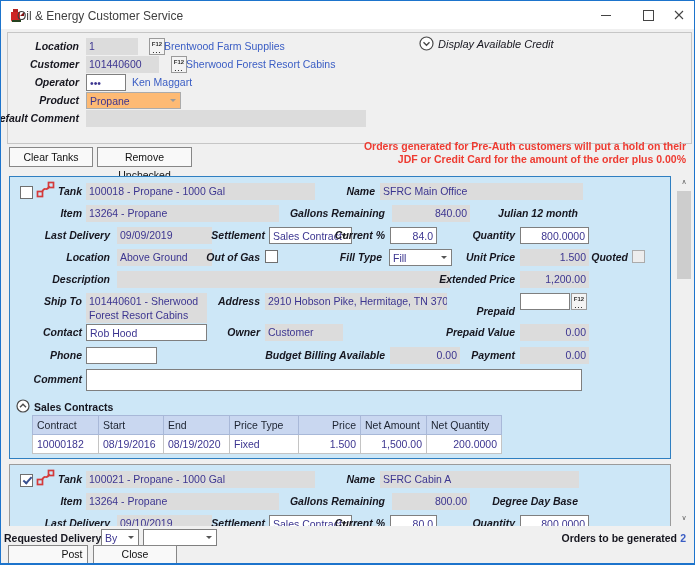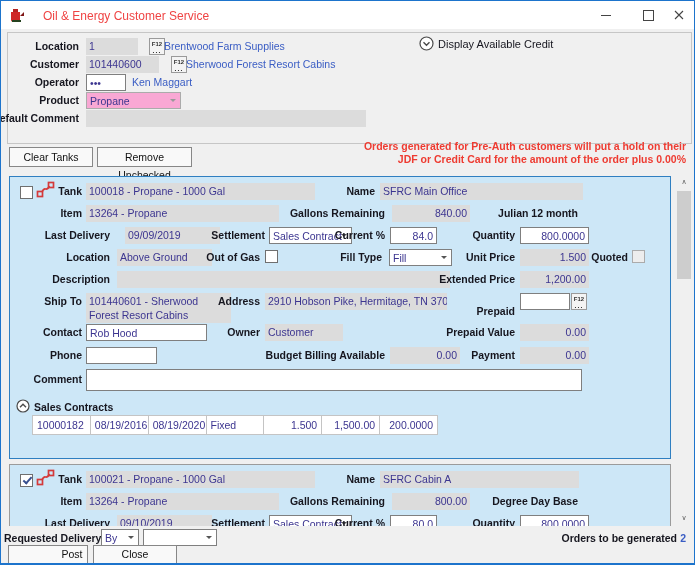--- a/index.html
+++ b/index.html
@@ -1,36 +1,36 @@
 <!DOCTYPE html>
 <html><head>
 <meta charset="utf-8">
 <style>
   html,body{margin:0;padding:0;background:#555;}
   .win{position:relative;width:695px;height:565px;background:#f0f0f0;
        border:1px solid #1d74cc;border-bottom-width:2px;box-sizing:border-box;overflow:hidden;
        font-family:"Liberation Sans","DejaVu Sans",sans-serif;font-size:11px;color:#1a1a24;}
   .titlebar{position:absolute;left:0;top:0;width:100%;height:28px;background:#ffffff;}
-  .title-text{position:absolute;left:42px;top:8px;font-size:12px;color:#ef4444;}
+  .title-text{position:absolute;left:16px;top:8px;font-size:12px;color:#404040;}
   .app-icon{position:absolute;left:8px;top:6px;}
   .wbtn{position:absolute;top:0;width:34px;height:28px;display:flex;align-items:center;justify-content:center;}
   .glyph-min{display:inline-block;width:10px;height:1px;background:#444;}
   .glyph-max{display:inline-block;width:9px;height:9px;border:1px solid #444;}
   .groupbox{position:absolute;left:6px;top:31px;width:683px;height:110px;border:1px solid #c6c6c6;background:#f0f0f0;}
-  .lbl{position:absolute;font-size:10.5px;font-weight:600;color:#16161f;white-space:nowrap;}
+  .lbl{position:absolute;font-size:10.5px;font-weight:600;color:#16161f;white-space:nowrap;font-style:italic;}
   .fld{position:absolute;height:17px;box-sizing:border-box;background:#dcdcdc;color:#3c3590;
        font-size:10.5px;line-height:15px;padding:1px 3px;white-space:nowrap;overflow:hidden;}
   .fld.multi{white-space:normal;line-height:14px;}
   .inp{position:absolute;height:17px;box-sizing:border-box;background:#fff;border:1px solid #7f7f7f;
        color:#3c3590;font-size:10.5px;line-height:14px;padding:1px 3px;white-space:nowrap;overflow:hidden;}
   .num{text-align:right;}
   .dd{position:absolute;height:17px;box-sizing:border-box;background:#fff;border:1px solid #7f7f7f;
       color:#3c3590;font-size:10.5px;line-height:14px;padding:1px 14px 1px 3px;white-space:nowrap;overflow:hidden;}
   .dd::after{content:"";position:absolute;right:4px;top:6px;border:3.5px solid transparent;border-top-color:#555;}
-  .dd.dis{background:#f9a8d4;border-color:#ababab;}
+  .dd.dis{background:#fdba74;border-color:#ababab;}
   .dd.dis::after{border-top-color:#9a9a9a;}
   .blue-name{position:absolute;color:#3a5dc4;font-size:10.5px;white-space:nowrap;}
   .f12{position:absolute;width:16px;height:17px;box-sizing:border-box;background:#f4f4f4;border:1px solid #9a9a9a;
        font-size:6px;font-weight:700;color:#333;text-align:center;line-height:7px;padding-top:2px;cursor:pointer;}
   .f12::after{content:"...";display:block;font-size:7px;letter-spacing:1px;line-height:5px;}
   .btn{position:absolute;background:#f9f9f9;border:1px solid #878787;box-sizing:border-box;
        font-size:10.5px;color:#111;text-align:center;cursor:pointer;}
   .warning{position:absolute;right:8px;top:139px;text-align:right;color:#ee3b31;font-weight:700;
            font-size:10.5px;line-height:12.5px;}
   .viewport{position:absolute;left:0;top:172px;width:674px;height:353px;overflow:hidden;}
@@ -140,21 +140,21 @@
       <span class="lbl" style="right:295px;top:8px;">Name</span>
       <div class="fld" style="left:370px;top:6px;width:203px;">SFRC Main Office</div>
 
       <span class="lbl" style="right:588px;top:30px;">Item</span>
       <div class="fld" style="left:76px;top:28px;width:193px;">13264 - Propane</div>
       <span class="lbl" style="right:285px;top:30px;">Gallons Remaining</span>
       <div class="fld num" style="left:382px;top:28px;width:78px;">840.00</div>
       <span class="lbl" style="right:92px;top:30px;">Julian 12 month</span>
 
       <span class="lbl" style="right:560px;top:52px;">Last Delivery</span>
-      <div class="fld" style="left:107px;top:50px;width:95px;margin-left:8px;">09/09/2019</div>
+      <div class="fld" style="left:107px;top:50px;width:95px;">09/09/2019</div>
       <span class="lbl" style="right:405px;top:52px;">Settlement</span>
       <div class="dd" style="left:259px;top:50px;width:83px;"><span>Sales Contract</span></div>
       <span class="lbl" style="right:285px;top:52px;">Current %</span>
       <div class="inp num" style="left:380px;top:50px;width:47px;">84.0</div>
       <span class="lbl" style="right:155px;top:52px;">Quantity</span>
       <div class="inp num" style="left:510px;top:50px;width:69px;">800.0000</div>
 
       <span class="lbl" style="right:560px;top:74px;">Location</span>
       <div class="fld" style="left:107px;top:72px;width:95px;">Above Ground</div>
       <span class="lbl" style="right:410px;top:74px;">Out of Gas</span>
@@ -165,21 +165,21 @@
       <div class="fld num" style="left:510px;top:72px;width:69px;">1.500</div>
       <span class="lbl" style="right:42px;top:74px;">Quoted</span>
       <input type="checkbox" class="cb dis" style="left: 622px; top: 73px;">
 
       <span class="lbl" style="right:560px;top:96px;">Description</span>
       <div class="fld" style="left:107px;top:94px;width:333px;"></div>
       <span class="lbl" style="right:155px;top:96px;text-align:right;">Extended Price</span>
       <div class="fld num" style="left:510px;top:94px;width:69px;">1,200.00</div>
 
       <span class="lbl" style="right:588px;top:118px;">Ship To</span>
-      <div class="fld multi" style="left:76px;top:116px;width:145px;height:30px;">101440601 - Sherwood Forest Resort Cabins</div>
+      <div class="fld multi" style="left:76px;top:116px;width:121px;height:30px;">101440601 - Sherwood Forest Resort Cabins</div>
       <span class="lbl" style="right:410px;top:118px;">Address</span>
       <div class="fld" style="left:255px;top:116px;width:182px;">2910 Hobson Pike, Hermitage, TN 37076</div>
       <span class="lbl" style="right:155px;top:128px;">Prepaid</span>
       <div class="inp" style="left:510px;top:116px;width:50px;"></div>
       <div class="f12" style="left:561px;top:116px;">F12</div>
 
       <span class="lbl" style="right:588px;top:149px;">Contact</span>
       <div class="inp" style="left:76px;top:147px;width:121px;">Rob Hood</div>
       <span class="lbl" style="right:410px;top:149px;">Owner</span>
       <div class="fld" style="left:255px;top:147px;width:78px;">Customer</div>
@@ -199,20 +199,29 @@
       <span class="toggle" style="left:6px;top:222px;">
         <svg width="14" height="14" viewBox="0 0 14 14">
             <circle cx="7" cy="7" r="6" fill="#fff" stroke="#4a4a4a" stroke-width="1.2"></circle>
             <polyline points="4,8.3 7,5.3 10,8.3" fill="none" stroke="#4a4a4a" stroke-width="1.4"></polyline>
           </svg>
       </span>
       <span class="sc-title" style="left:24px;top:224px;">Sales Contracts</span>
 
       <table class="contracts" style="left:22px;top:238px;width:406px;">
         <tbody>
+            <tr>
+          <th style="width:57px;">Contract</th>
+          <th style="width:56px;">Start</th>
+          <th style="width:57px;">End</th>
+          <th style="width:60px;">Price Type</th>
+          <th style="width:53px;" class="ra">Price</th>
+          <th style="width:57px;">Net Amount</th>
+          <th style="width:66px;">Net Quantity</th>
+        </tr>
         <tr>
           <td>10000182</td>
           <td>08/19/2016</td>
           <td>08/19/2020</td>
           <td>Fixed</td>
           <td class="ra">1.500</td>
           <td class="ra">1,500.00</td>
           <td class="ra">200.0000</td>
         </tr>
       </tbody>

